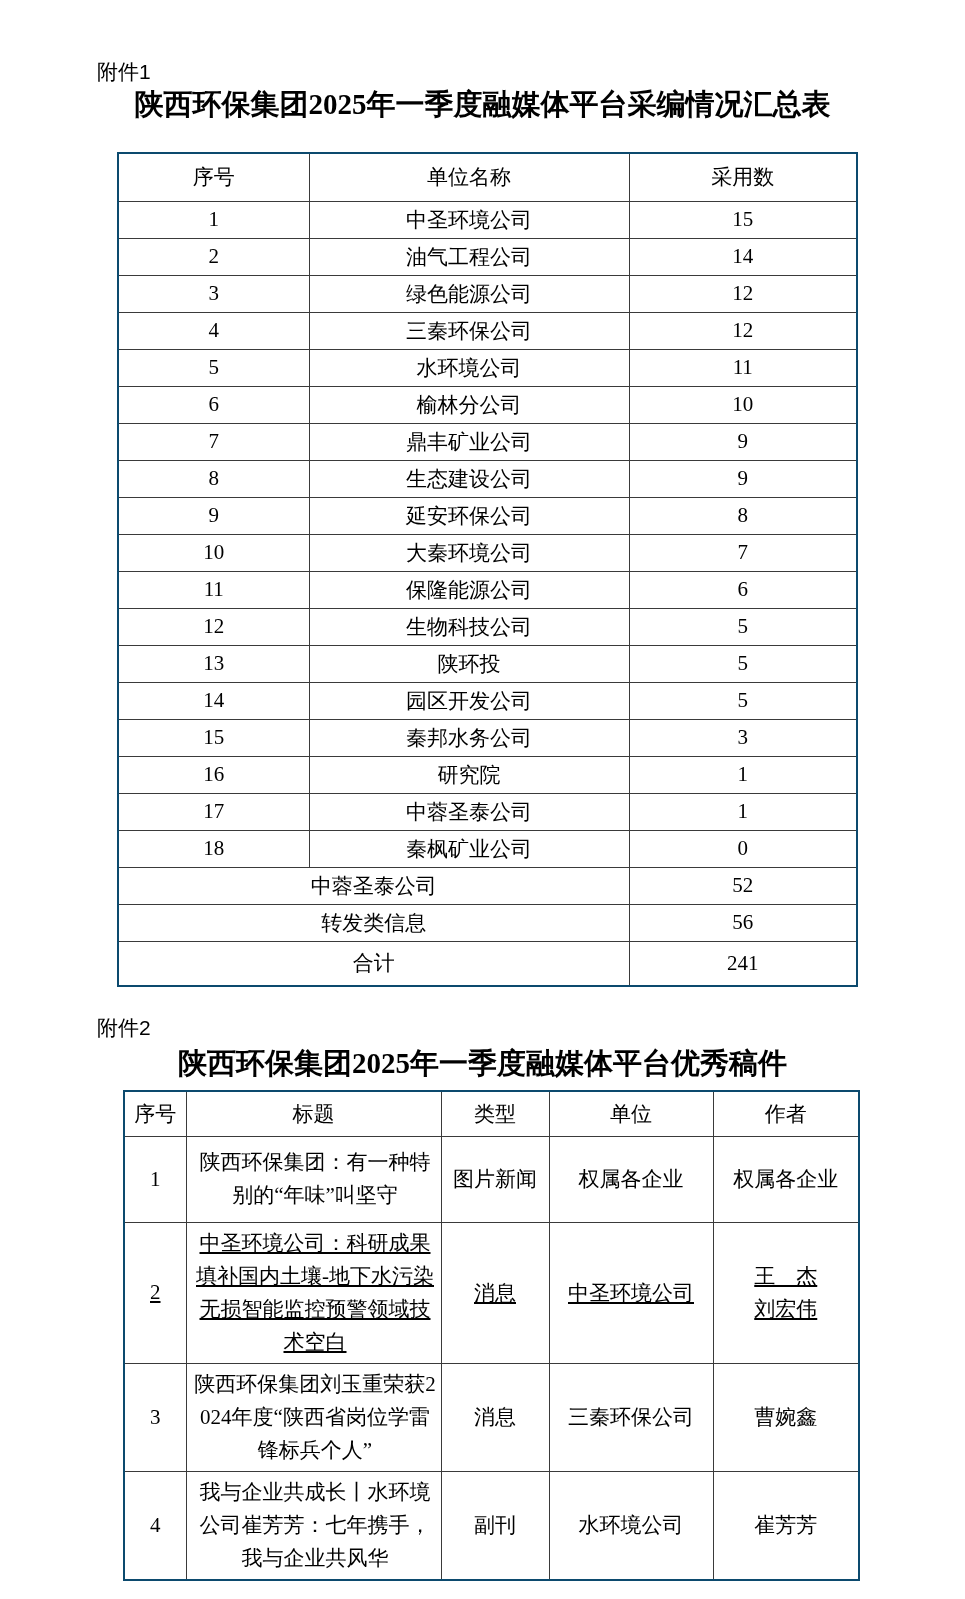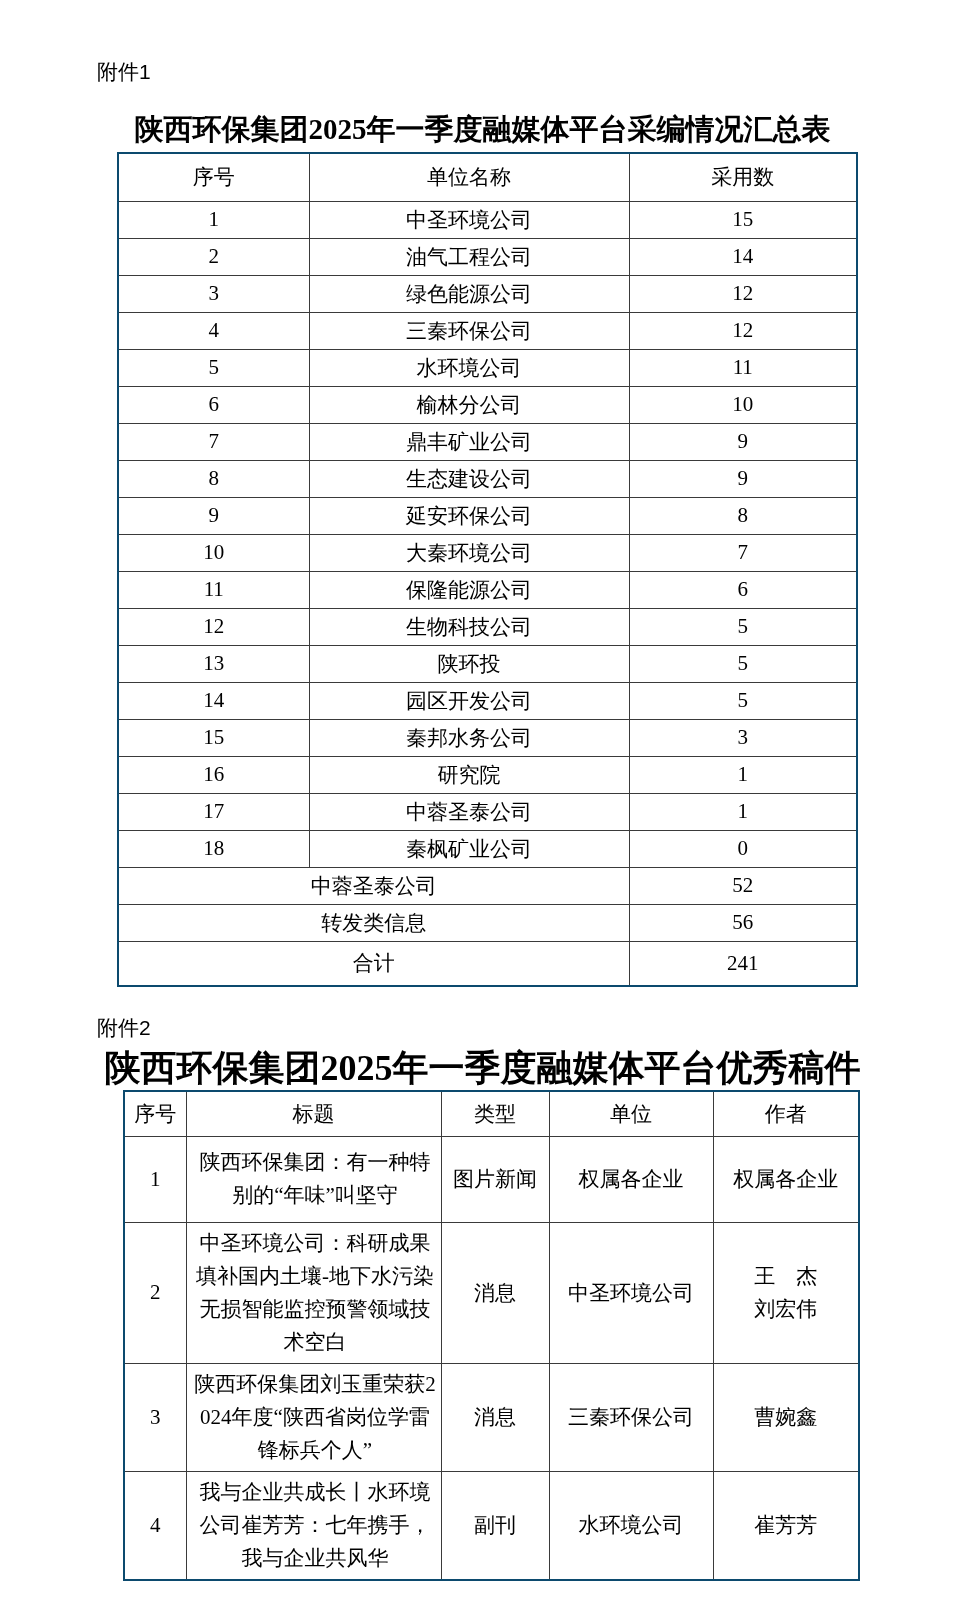--- a/index.html
+++ b/index.html
@@ -27,22 +27,22 @@
   .attach-label.a2 { top: 1014px; }
   .doc-title {
     position: absolute;
     left: 0;
     width: 965px;
     text-align: center;
     font-weight: bold;
     color: #000;
     font-family: "Liberation Serif", "DejaVu Serif", serif;
   }
-  .doc-title.t1 { top: 110px; font-size: 29px; }
-  .doc-title.t2 { top: 1044px; font-size: 36px; }
+  .doc-title.t1 { top: 85px; font-size: 29px; }
+  .doc-title.t2 { top: 1044px; font-size: 29px; }
   table {
     position: absolute;
     border-collapse: collapse;
     table-layout: fixed;
     background: #fff;
   }
   table.table1 { left: 117px; top: 152px; width: 739px; }
   table.table2 { left: 123px; top: 1090px; width: 735px; }
   th, td {
     border: 1px solid #3a3a3a;
@@ -55,21 +55,21 @@
   table { border: 2px solid #0c4a6e; }
   th {
     font-family: "Liberation Sans", "DejaVu Sans", sans-serif;
     font-weight: normal;
   }
   .table1 th { height: 48px; }
   .table1 td { height: 37px; }
   .table1 tr.total-row td { height: 45px; }
   .table2 th { height: 45px; }
   .table2 tr.r1 td { height: 86px; }
-  .table2 tr.r2 td { height: 112px; }
+  .table2 tr.r2 td { height: 112px; text-decoration: underline; }
   .table2 tr.r3 td { height: 100px; }
   .table2 tr.r4 td { height: 98px; }
   .table2 td.cell-title {
     text-align: center;
     padding: 4px 4px 4px 7px;
     line-height: 33px;
     word-break: break-all;
   }
   .table2 td.cell-author { white-space: pre-line; line-height: 33px; }
   .num { font-family: "Liberation Serif", "DejaVu Serif", serif; }

